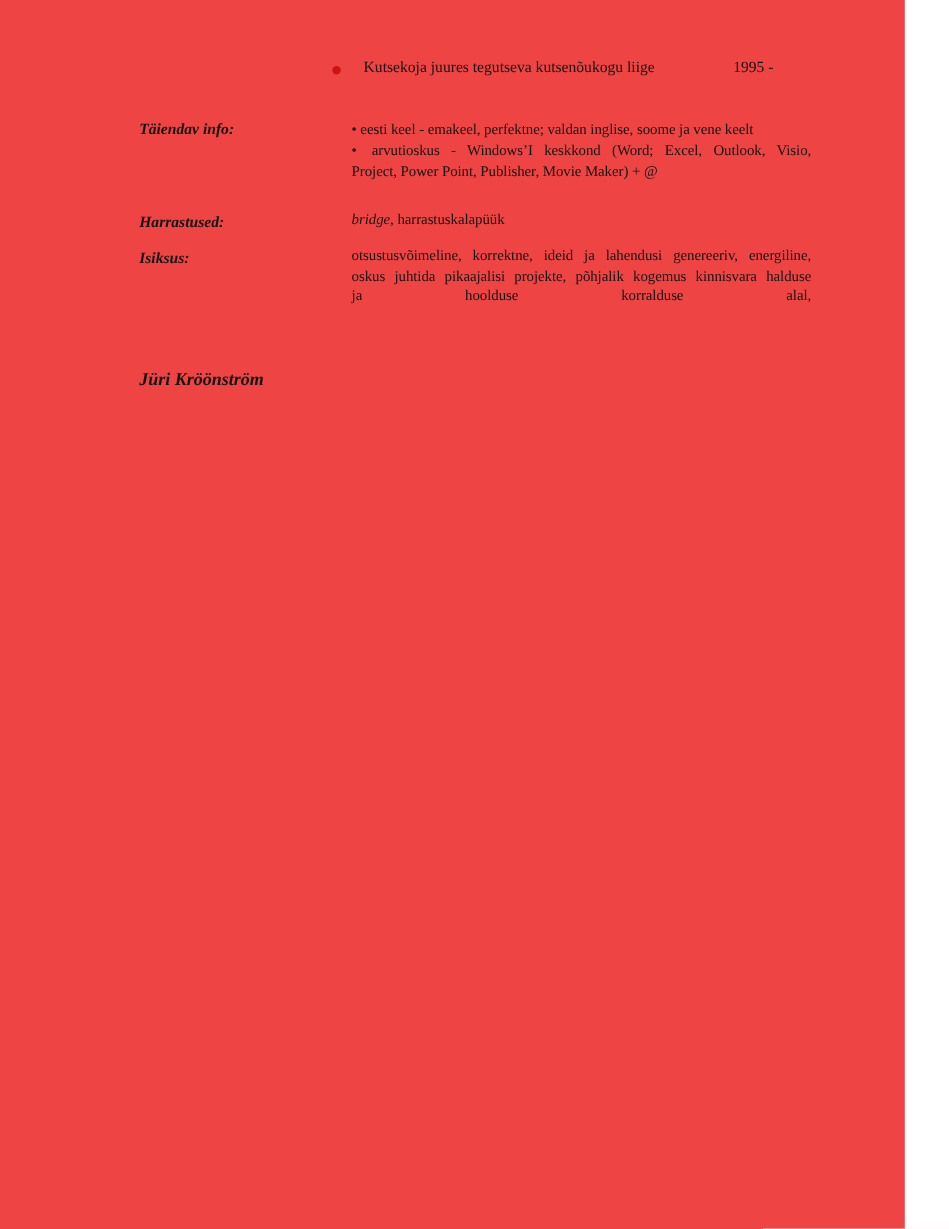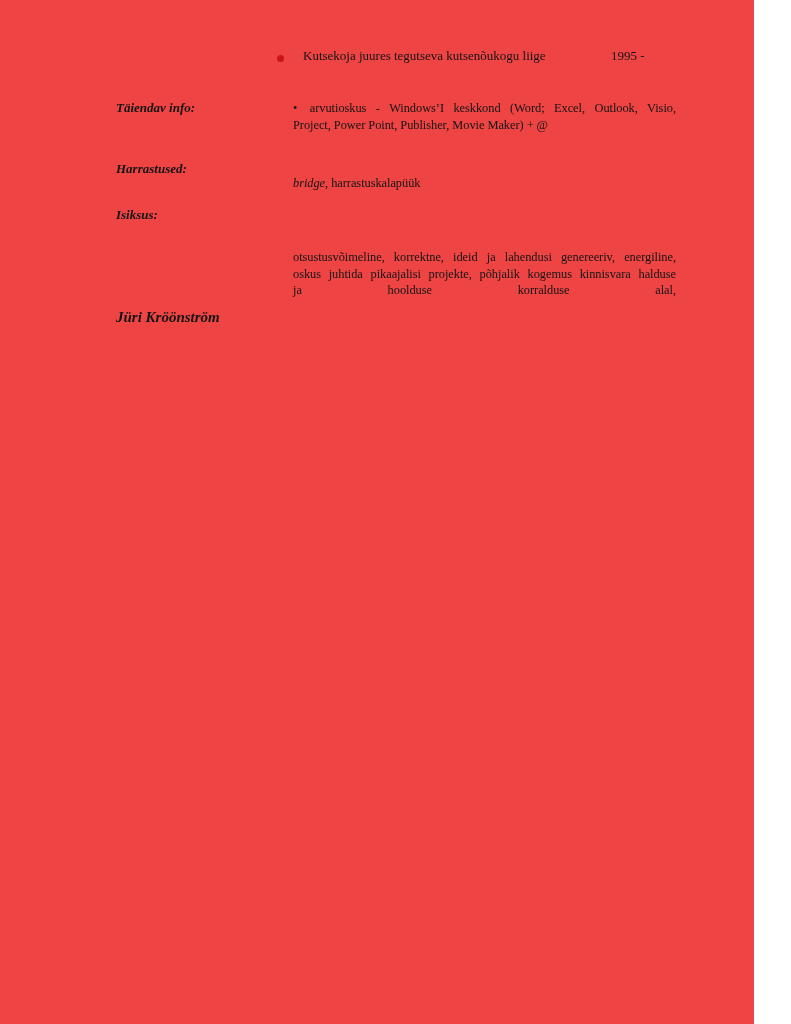--- a/index.html
+++ b/index.html
@@ -47,33 +47,33 @@
   
   .label {
     left: 116px;
     font-size: 13px;
     font-weight: bold;
     font-style: italic;
     white-space: nowrap;
     line-height: 17px;
   }
   .label-taiendav { top: 99px; }
-  .label-harrastused { top: 160px; }
+  .label-harrastused { top: 176px; }
   .label-isiksus { top: 206px; }
 
   
   .body-block {
     left: 293px;
     width: 383px;
     font-size: 12.4px;
     letter-spacing: -0.05px;
   }
   .tb { top: 100px; line-height: 17.3px; }
   .hb { top: 175px; line-height: 17px; }
-  .ib { top: 205px; line-height: 16.5px; margin-top: 44px; }
+  .ib { top: 205px; line-height: 16.5px; }
 
   .line { white-space: nowrap; }
   .jline {
     text-align: justify;
     text-align-last: justify;
     white-space: normal;
   }
   .blt { margin-right: 3px; }
   .it { font-style: italic; }
 
@@ -93,20 +93,21 @@
 
   <div class="abs top-row">
     <span class="red-bullet"></span>
     <span class="top-text">Kutsekoja juures tegutseva kutsenõukogu liige</span>
     <span class="top-period">1995 -</span>
   </div>
 
   <div class="abs label label-taiendav">Täiendav info:</div>
 
   <div class="abs body-block tb">
+    <div class="line"><span class="blt">•</span><span>eesti keel - emakeel, perfektne; valdan inglise, soome ja vene keelt</span></div>
     <div class="jline"><span class="blt">•</span> <span>arvutioskus - Windows’I keskkond (Word; Excel, Outlook, Visio,</span></div>
     <div class="line"><span>Project, Power Point, Publisher, Movie Maker) + @</span></div>
   </div>
 
   <div class="abs label label-harrastused">Harrastused:</div>
 
   <div class="abs body-block hb">
     <div class="line"><span class="it">bridge</span><span>, harrastuskalapüük</span></div>
   </div>
 

